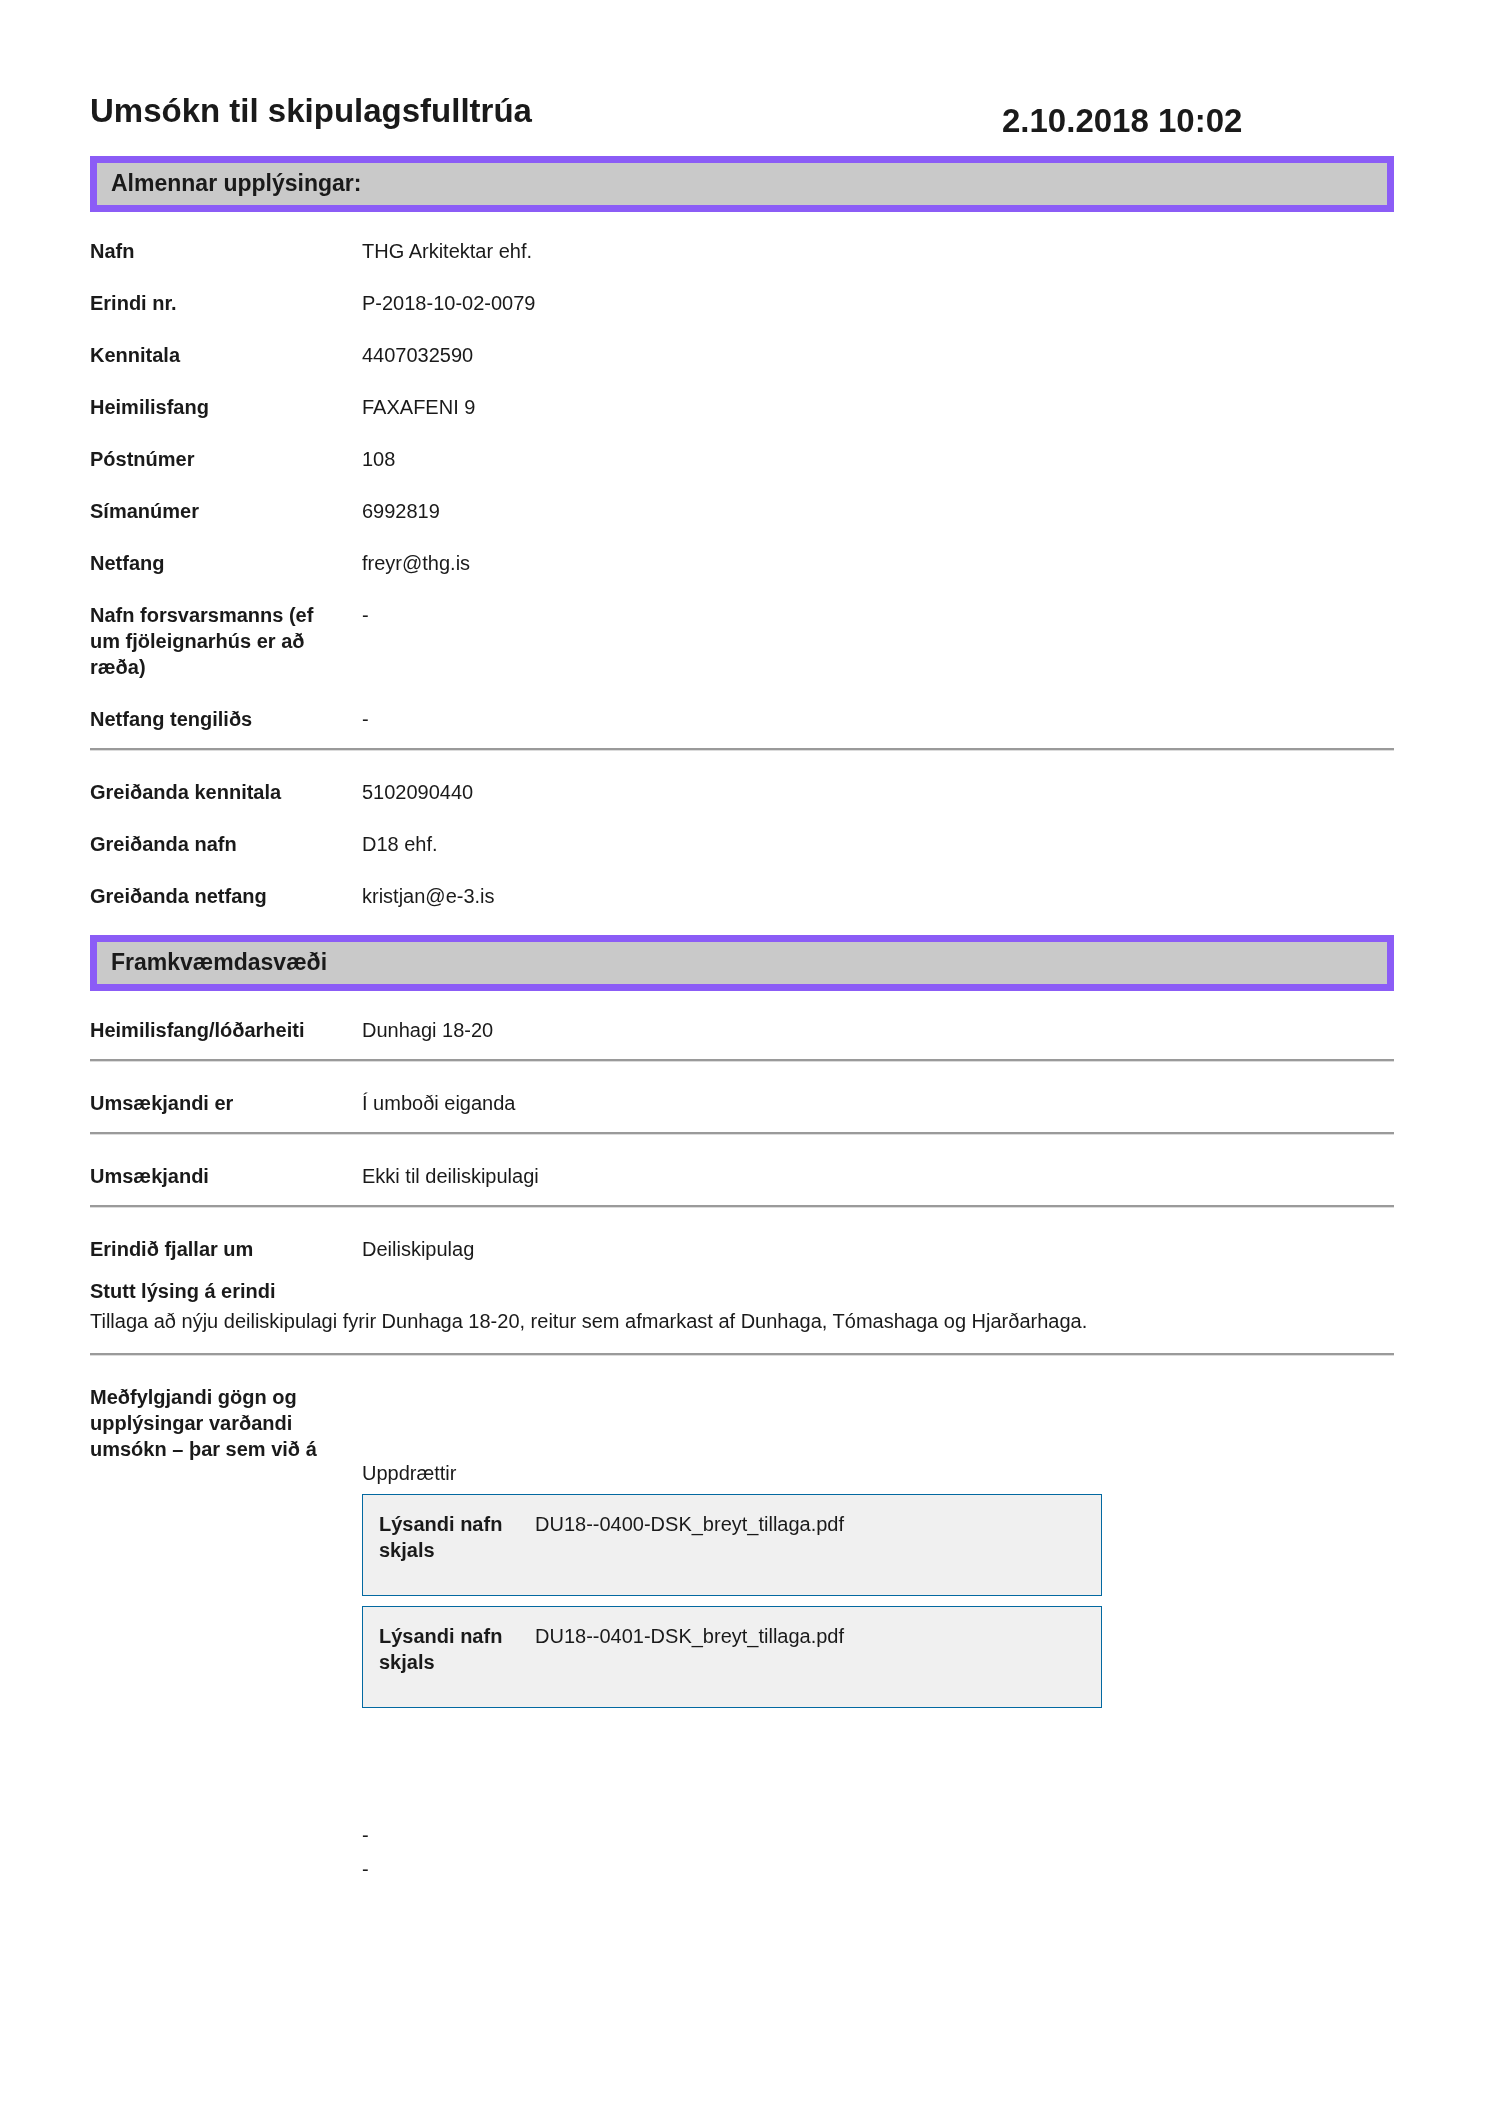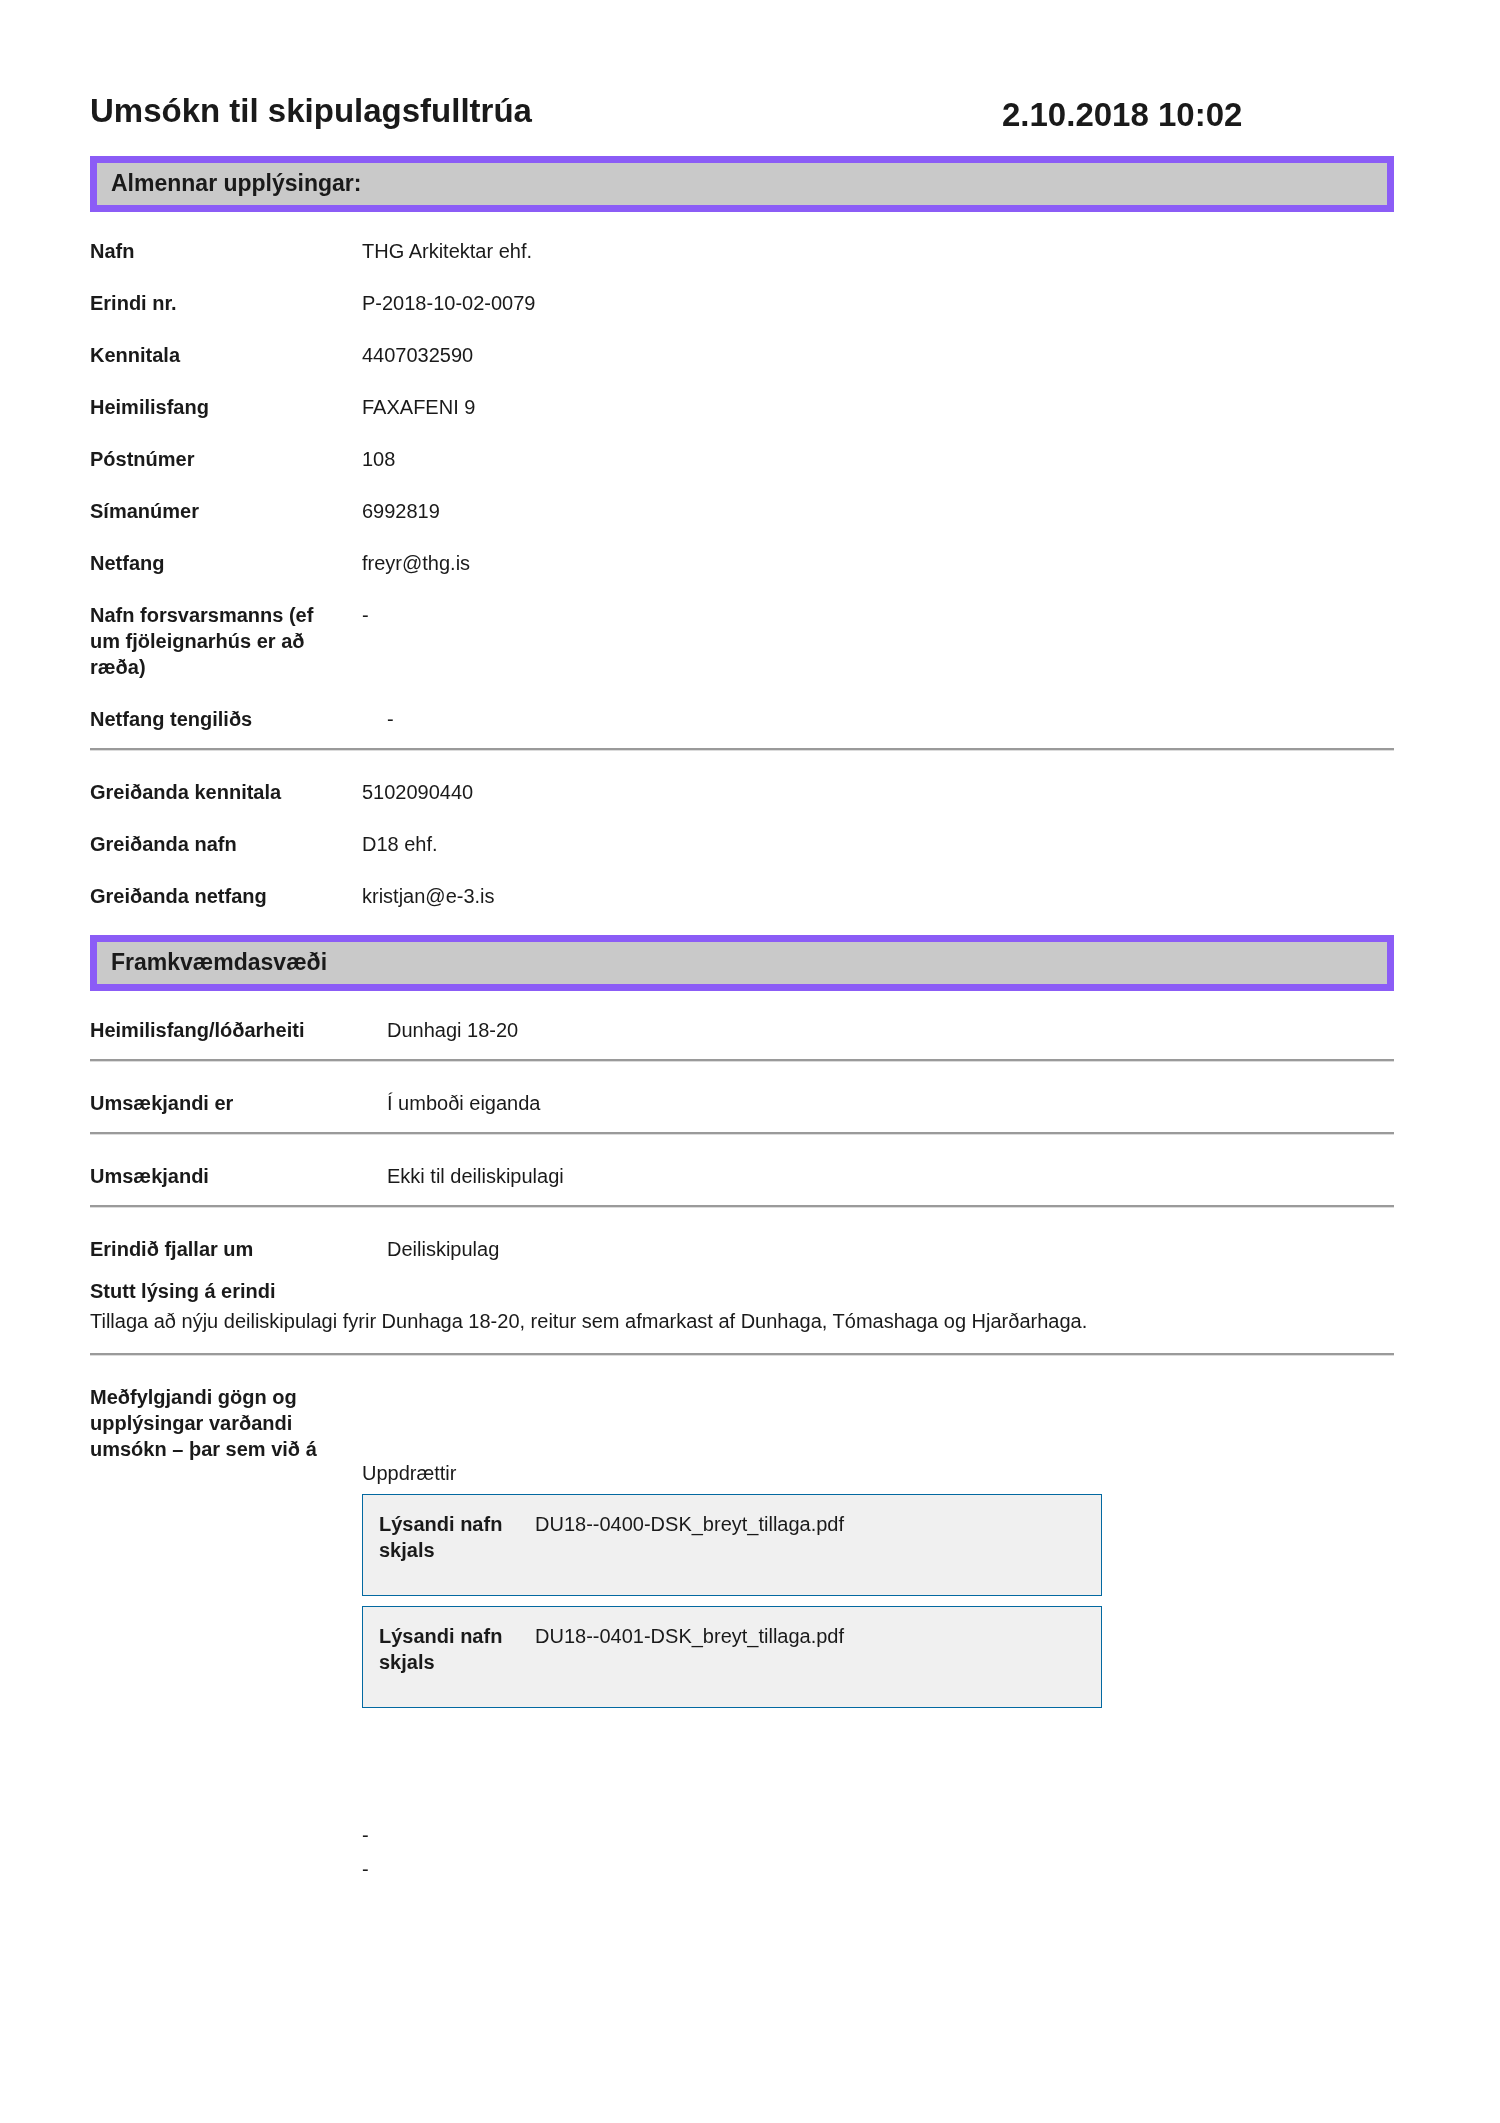--- a/index.html
+++ b/index.html
@@ -22,42 +22,42 @@
     margin-bottom: 22px;
   }
   .doc-title {
     font-size: 33px;
     font-weight: bold;
     letter-spacing: 0;
   }
   .doc-timestamp {
     position: absolute;
     left: 912px;
-    top: 4px;
+    top: 10px;
     font-size: 33px;
     font-weight: bold;
   }
   
   .section-bar {
     background: #c9c9c9;
     border: 7px solid #8b5cf6;
     padding: 7px 14px 8px 14px;
     font-size: 23px;
     font-weight: bold;
     margin-bottom: 26px;
   }
   
   .field-row {
     display: grid;
     grid-template-columns: 272px 1fr;
     font-size: 20px;
     line-height: 26px;
     margin-bottom: 26px;
   }
-  .field-row.pre-divider { margin-bottom: 16px; gap: 25px; }
+  .field-row.pre-divider { margin-bottom: 16px; }
   .field-label {
     font-weight: bold;
     padding-right: 24px;
   }
   .field-value { }
   
   .divider {
     height: 3px;
     background: #9a9a9a;
     border-bottom: 1px solid #dcdcdc;

